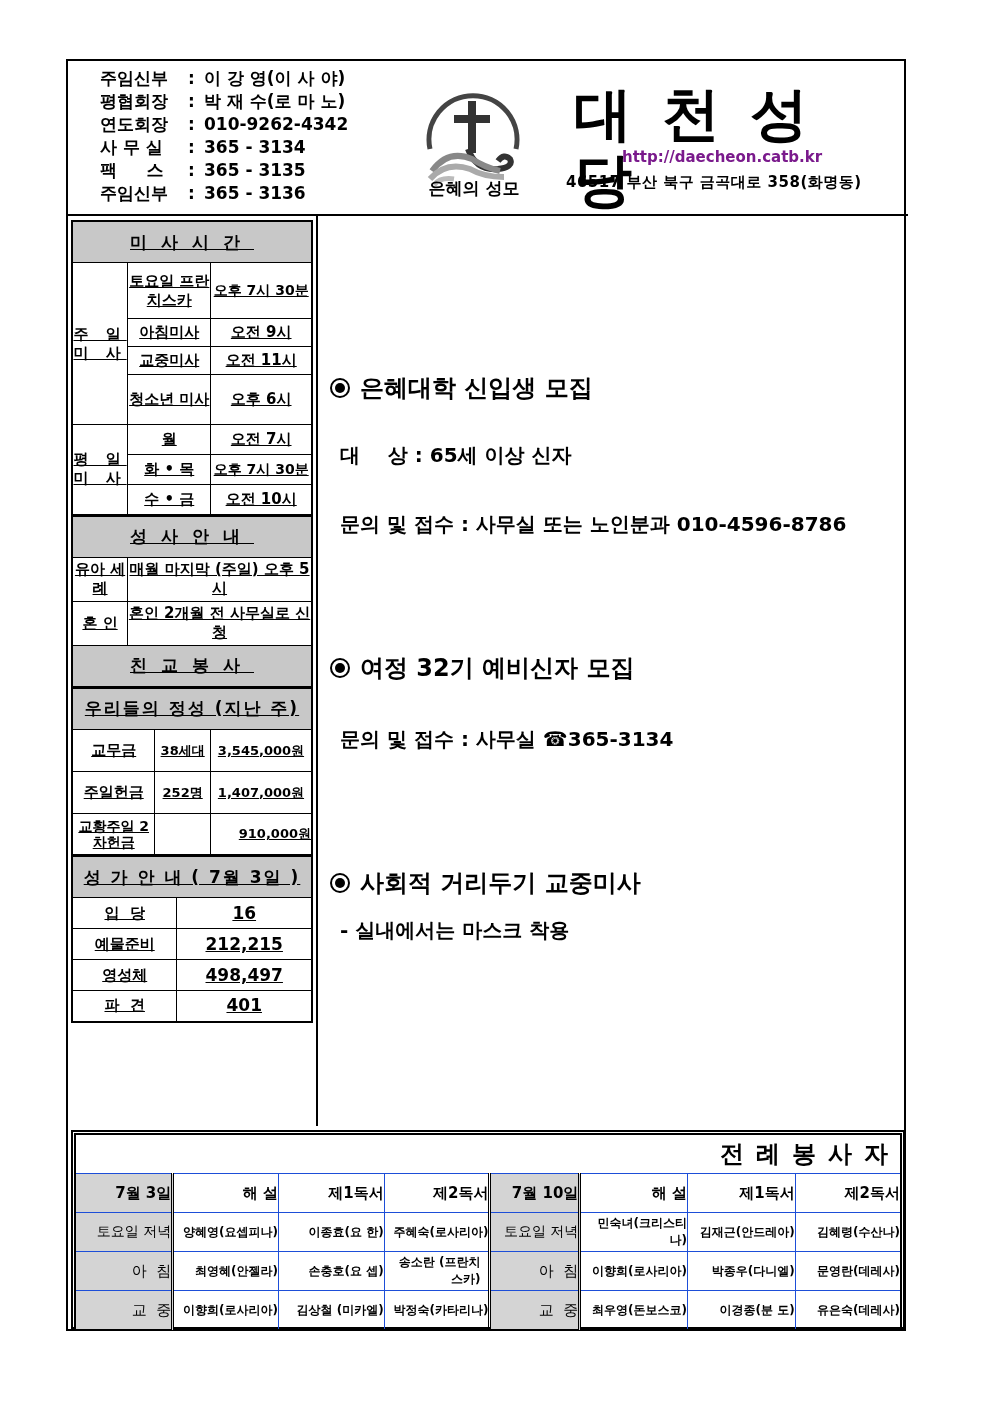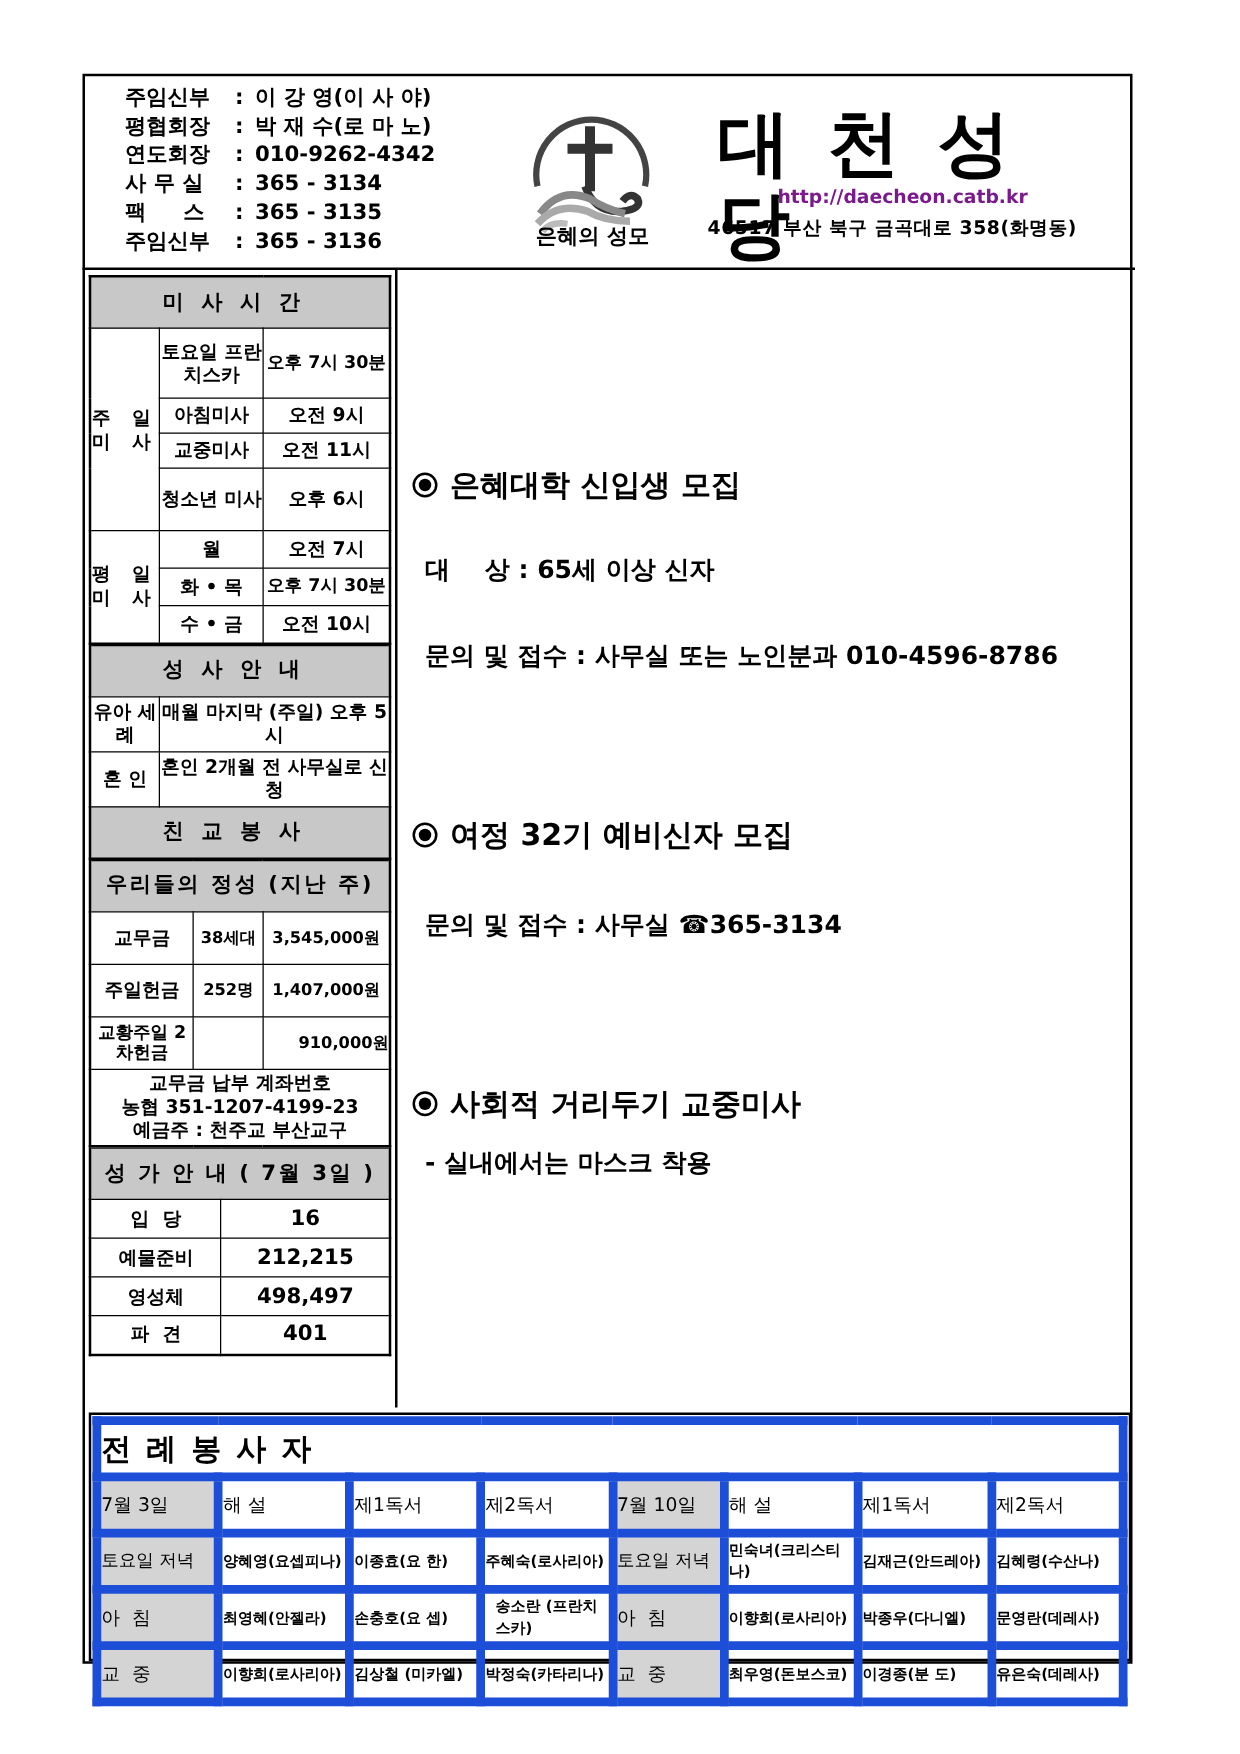--- a/index.html
+++ b/index.html
@@ -14,41 +14,41 @@
   .logo { position: absolute; left: 352px; top: 28px; width: 110px; height: 120px; }
   .logo-caption { position: absolute; left: 352px; top: 118px; width: 112px; text-align: center; font-size: 17px; font-weight: bold; }
   .church-name { position: absolute; left: 508px; top: 22px; font-size: 58px; font-weight: bold; letter-spacing: 30px; line-height: 66px; }
   .church-url { position: absolute; left: 556px; top: 89px; color: #7a1a8c; font-size: 15px; font-weight: bold; }
   .church-addr { position: absolute; left: 500px; top: 114px; font-size: 15px; font-weight: bold; letter-spacing: 0.5px; white-space: pre; }
 
   
   .vdiv { position: absolute; left: 316px; top: 216px; width: 2px; height: 910px; background: #000; }
 
   
-  .left { position: absolute; left: 71px; top: 220px; width: 242px; }
+  .left { position: absolute; left: 71px; top: 220px; width: 242px; text-decoration: underline; }
   table { border-collapse: collapse; }
   .lt { width: 242px; border: 2px solid #000; font-weight: bold; font-size: 15px; }
   .lt td { border: 1px solid #000; text-align: center; padding: 0; line-height: 19px; }
   .lt .head { background: #c8c8c8; font-size: 17px; letter-spacing: 14px; height: 40px; }
   .lt .head2 { background: #c8c8c8; font-size: 17px; height: 40px; letter-spacing: 2px; }
 
   
   .notice { position: absolute; left: 330px; font-weight: bold; }
   .ntitle { font-size: 24px; white-space: pre; }
   .nline { font-size: 20px; white-space: pre; padding-left: 10px; }
   .bullet { display: inline-block; width: 20px; height: 20px; border: 2px solid #000; border-radius: 50%; box-sizing: border-box; position: relative; vertical-align: -2px; margin-right: 10px; }
   .bullet::after { content: ""; position: absolute; left: 3px; top: 3px; width: 10px; height: 10px; background: #000; border-radius: 50%; }
 
   
   .bottom-outer { position: absolute; left: 71px; top: 1130px; width: 834px; height: 199px; border: 2px solid #000; box-sizing: border-box; }
   .bt { position: absolute; left: 74px; top: 1133px; width: 828px; border: 2px solid #000; font-size: 13px; }
-  .bt td { border: 7px solid #1d4ed8; text-align: left; padding: 0; font-weight: bold; }
+  .bt td { border: 1px solid #1d4ed8; text-align: right; padding: 0; font-weight: bold; }
   .bt .title { height: 38px; font-size: 24px; letter-spacing: 12px; }
   .bt .gray { background: #d4d4d4; font-weight: normal; font-size: 15px; }
-  .bt .hdr { font-weight: normal; font-size: 15px; height: 38px; }
+  .bt .hdr { font-weight: bold; font-size: 15px; height: 38px; }
   .bt .cell { height: 38px; font-size: 12px; }
   .bt .dbl-l { border-left: 3px double #000; }
 </style>
 </head>
 <body>
 
 <div class="frame"></div>
 
 <div class="header">
   <div class="contacts">
@@ -163,27 +163,20 @@
     <tr style="height:42px">
           <td>주일헌금</td>
           <td style="font-size:13px">252명</td>
           <td style="font-size:13px">1,407,000원</td>
         </tr>
     <tr style="height:42px">
           <td style="font-size:14px;line-height:16px">교황주일 2차헌금</td>
           <td></td>
           <td style="font-size:13px;text-align:right">910,000원</td>
         </tr>
-    <tr style="height:62px">
-          <td colspan="3" style="line-height:19px">
-      <div>교무금 납부 계좌번호</div>
-      <div>농협 351-1207-4199-23</div>
-      <div>예금주 : 천주교 부산교구</div>
-    </td>
-        </tr>
   </tbody>
     </table>
 
   <table class="lt" style="border-top:none">
     <colgroup>
         <col style="width:106px">
         <col style="width:136px">
       </colgroup>
     <tbody>
         <tr>

